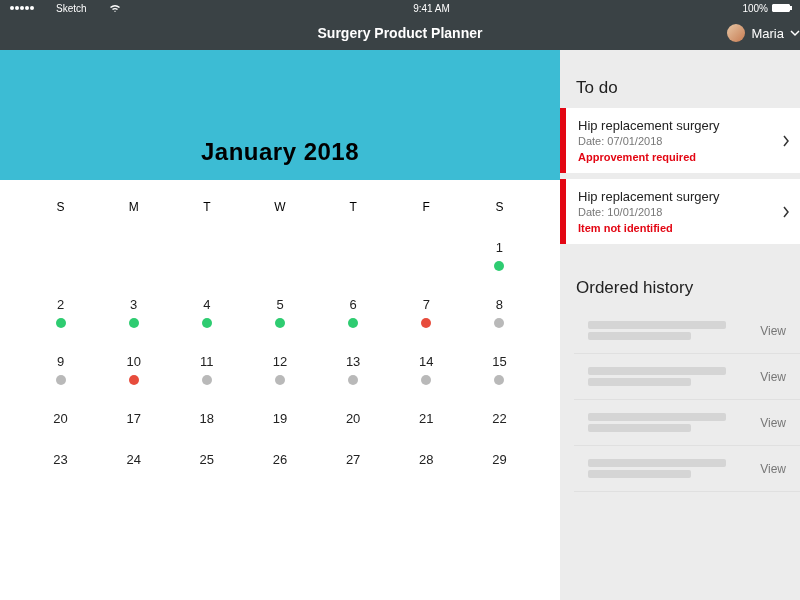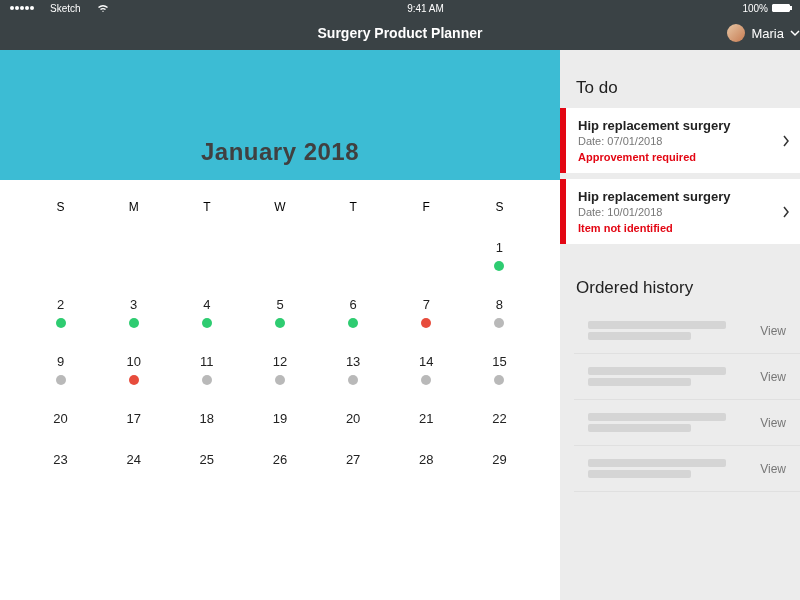--- a/index.html
+++ b/index.html
@@ -1,52 +1,52 @@
 <!DOCTYPE html>
 <html><head>
 <meta charset="utf-8">
 <style>
   * { box-sizing: border-box; margin: 0; padding: 0; }
   html, body { width: 800px; height: 600px; font-family: -apple-system, Helvetica, Arial, sans-serif; background: #ececec; color: #222; }
   .statusbar { height: 16px; background: #3a4245; color: #fff; display: flex; align-items: center; font-size: 10px; padding: 0 10px; }
-  .statusbar .left { display: flex; align-items: center; gap: 16px; }
+  .statusbar .left { display: flex; align-items: center; gap: 22px; }
   .statusbar .center { flex: 1; text-align: center; }
   .statusbar .right { display: flex; align-items: center; gap: 4px; }
   .dots { display: inline-flex; gap: 1px; }
   .dots i { width: 4px; height: 4px; border-radius: 50%; background: #fff; display: inline-block; }
   .wifi svg { width: 12px; height: 10px; display: block; }
   .batt { width: 18px; height: 8px; border: 1px solid #fff; border-radius: 1px; position: relative; }
   .batt::after { content: ""; position: absolute; right: -3px; top: 1px; width: 2px; height: 4px; background: #fff; }
   .batt > i { display: block; height: 100%; width: 100%; background: #fff; }
 
   .titlebar { height: 34px; background: #3a4245; color: #fff; display: flex; align-items: center; justify-content: center; position: relative; }
   .titlebar .title { font-size: 14px; font-weight: 600; }
   .titlebar .user { position: absolute; right: 0; display: flex; align-items: center; gap: 6px; font-size: 13px; }
   .avatar { width: 18px; height: 18px; border-radius: 50%; background: linear-gradient(135deg,#e7c7a5,#c77b52); display: inline-block; }
   .chev-down svg { width: 10px; height: 10px; display: block; }
 
   .content { display: flex; height: 550px; }
   .cal { width: 560px; background: #fff; display: flex; flex-direction: column; }
   .cal-hero { height: 130px; background: #3cbcd4; display: flex; align-items: flex-end; justify-content: center; padding-bottom: 14px; }
-  .cal-hero h1 { color: #404040; font-size: 24px; font-weight: 700; letter-spacing: 0.5px; margin-top: 8px; }
+  .cal-hero h1 { color: #000000; font-size: 24px; font-weight: 700; letter-spacing: 0.5px; margin-top: 8px; }
   .cal-grid { padding: 20px 24px 10px 24px; }
   .cal-head, .cal-row { display: grid; grid-template-columns: repeat(7, 1fr); text-align: center; }
   .cal-head { font-size: 12px; color: #000; font-weight: 400; }
   .cal-row { margin-top: 26px; align-items: start; }
   .day { display: flex; flex-direction: column; align-items: center; gap: 6px; font-size: 13px; color: #222; }
   .dot { width: 10px; height: 10px; border-radius: 50%; }
   .dot.green { background: #2ecc71; }
   .dot.red { background: #e74c3c; }
   .dot.grey { background: #b9b9b9; }
 
   .side { width: 240px; background: #ececec; display: flex; flex-direction: column; }
   .side h2 { font-size: 17px; font-weight: 400; padding: 28px 16px 10px 16px; color: #222; }
   .todo-item { background: #fff; border-left: 6px solid #e30613; padding: 10px 10px 10px 12px; margin-bottom: 6px; display: flex; align-items: center; }
   .todo-item .txt { flex: 1; }
-  .todo-item .t { font-size: 13px; font-weight: 700; color: #222; }
+  .todo-item .t { font-size: 13px; font-weight: 400; color: #222; }
   .todo-item .d { font-size: 11px; color: #777; margin-top: 2px; }
   .todo-item .s { font-size: 11px; color: #e30613; font-weight: 600; margin-top: 4px; }
   .chev-right svg { width: 8px; height: 12px; display: block; }
 
   .hist { background: #ececec; padding: 0 0 0 14px; }
   .hist-row { display: flex; align-items: center; padding: 10px 14px; border-bottom: 1px solid #e0e0e0; }
   .hist-row .ph { flex: 1; }
   .hist-row .ph i { display: block; height: 8px; background: #d5d5d5; border-radius: 2px; margin: 3px 0; }
   .hist-row .ph i.short { width: 60%; }
   .hist-row .ph i.med { width: 80%; }

